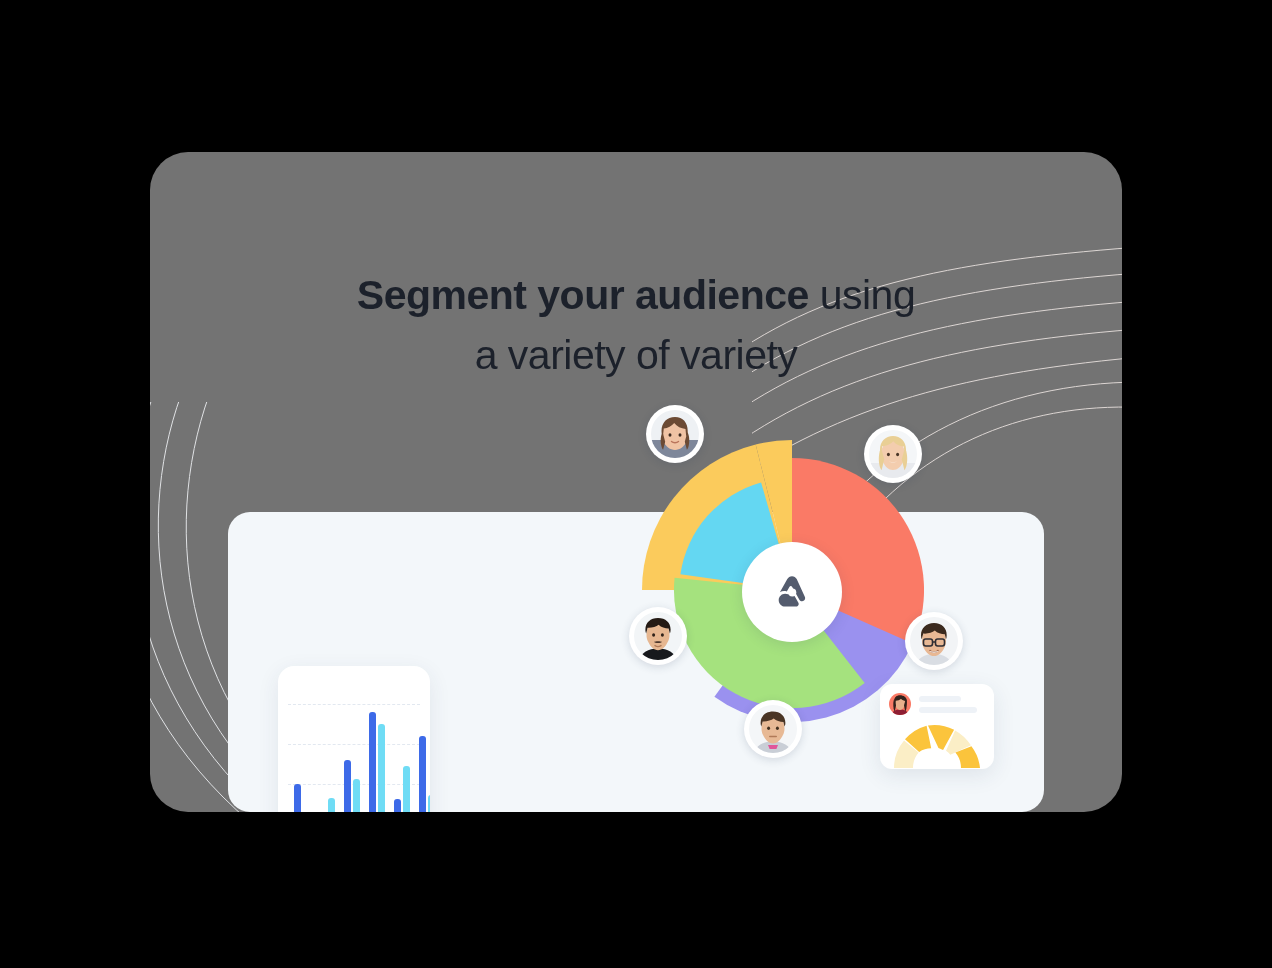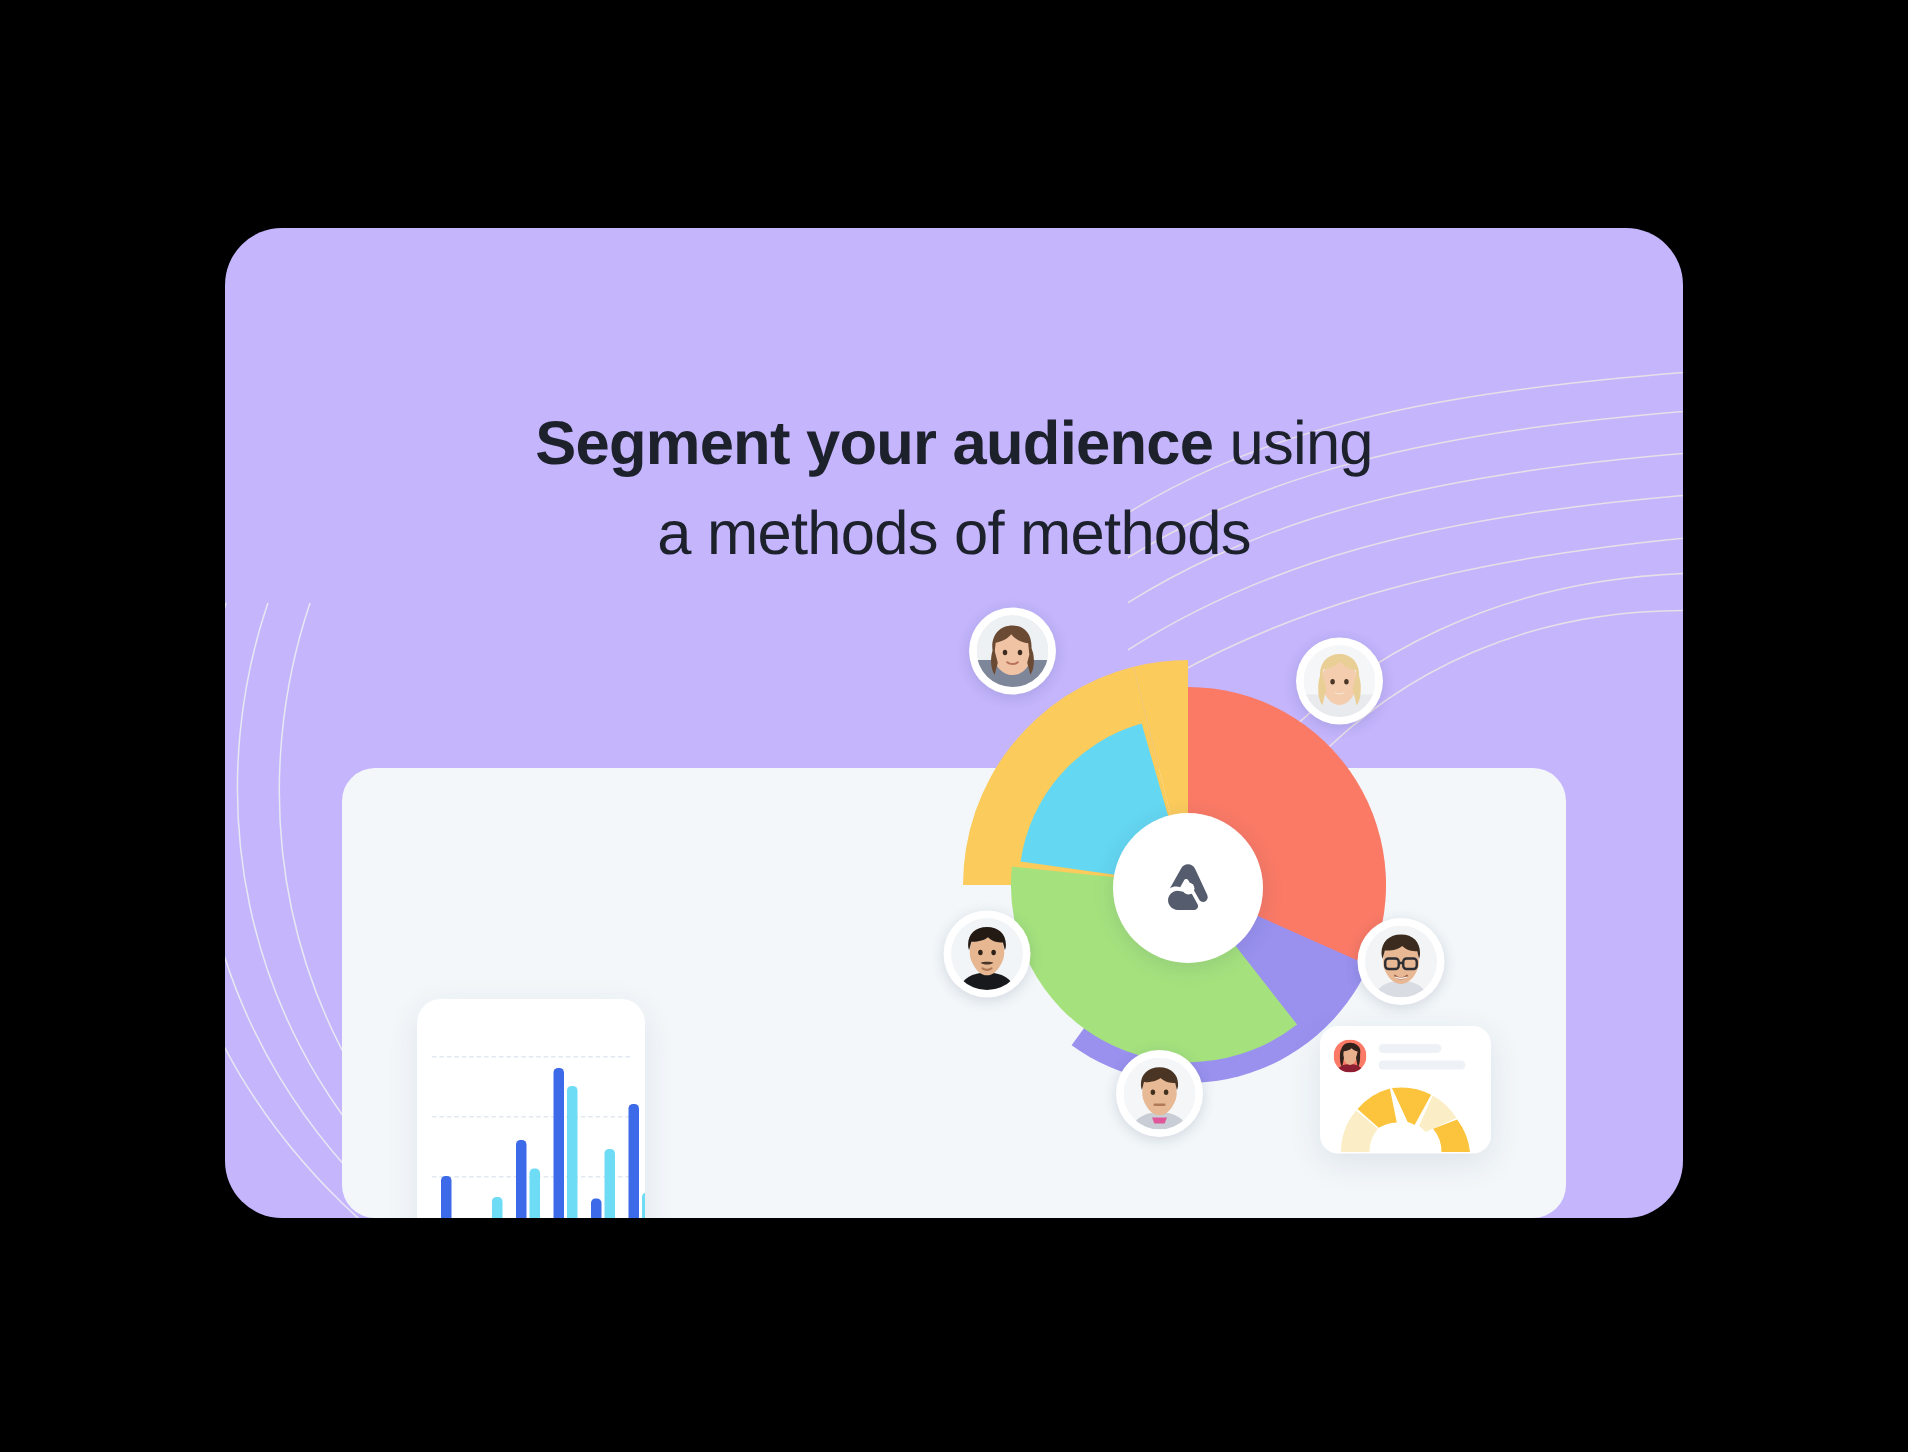--- a/index.html
+++ b/index.html
@@ -21,21 +21,21 @@
     background: #000000;
   }
 
   
   #hero-card {
     position: absolute;
     left: 150px;
     top: 152px;
     width: 972px;
     height: 660px;
-    background: #c4b5fd;
+    background: #737373;
     border-radius: 38px;
     overflow: hidden;
   }
 
   
   .swoosh {
     position: absolute;
     pointer-events: none;
   }
   #swoosh-right { right: -30px; top: 90px; }
@@ -217,21 +217,21 @@
       <g stroke="#eceef1" stroke-width="1" fill="none" opacity="0.9">
         <path d="M20 -20 C -30 110, -12 290, 140 420"></path>
         <path d="M48 -20 C -4 112, 14 292, 166 420"></path>
         <path d="M76 -20 C 22 114, 40 294, 192 420"></path>
         <path d="M104 -20 C 50 116, 68 296, 218 420"></path>
       </g>
     </svg>
 
     <h1 id="headline">
       <span class="line"><span class="strong">Segment your audience</span><span> using</span></span>
-      <span class="line">a methods of methods</span>
+      <span class="line">a variety of variety</span>
     </h1>
 
     <div id="panel"></div>
 
     <div id="wheel">
       <svg width="400" height="400" viewBox="0 0 400 400">
 
         <path fill="#fbcb5c" d="M200 200 L163.7 54.5 A150 150 0 0 1 200 50 Z"></path>
         <path fill="#fbcb5c" d="M200 200 L50 200 A150 150 0 0 1 163.7 54.5 Z"></path>
 

